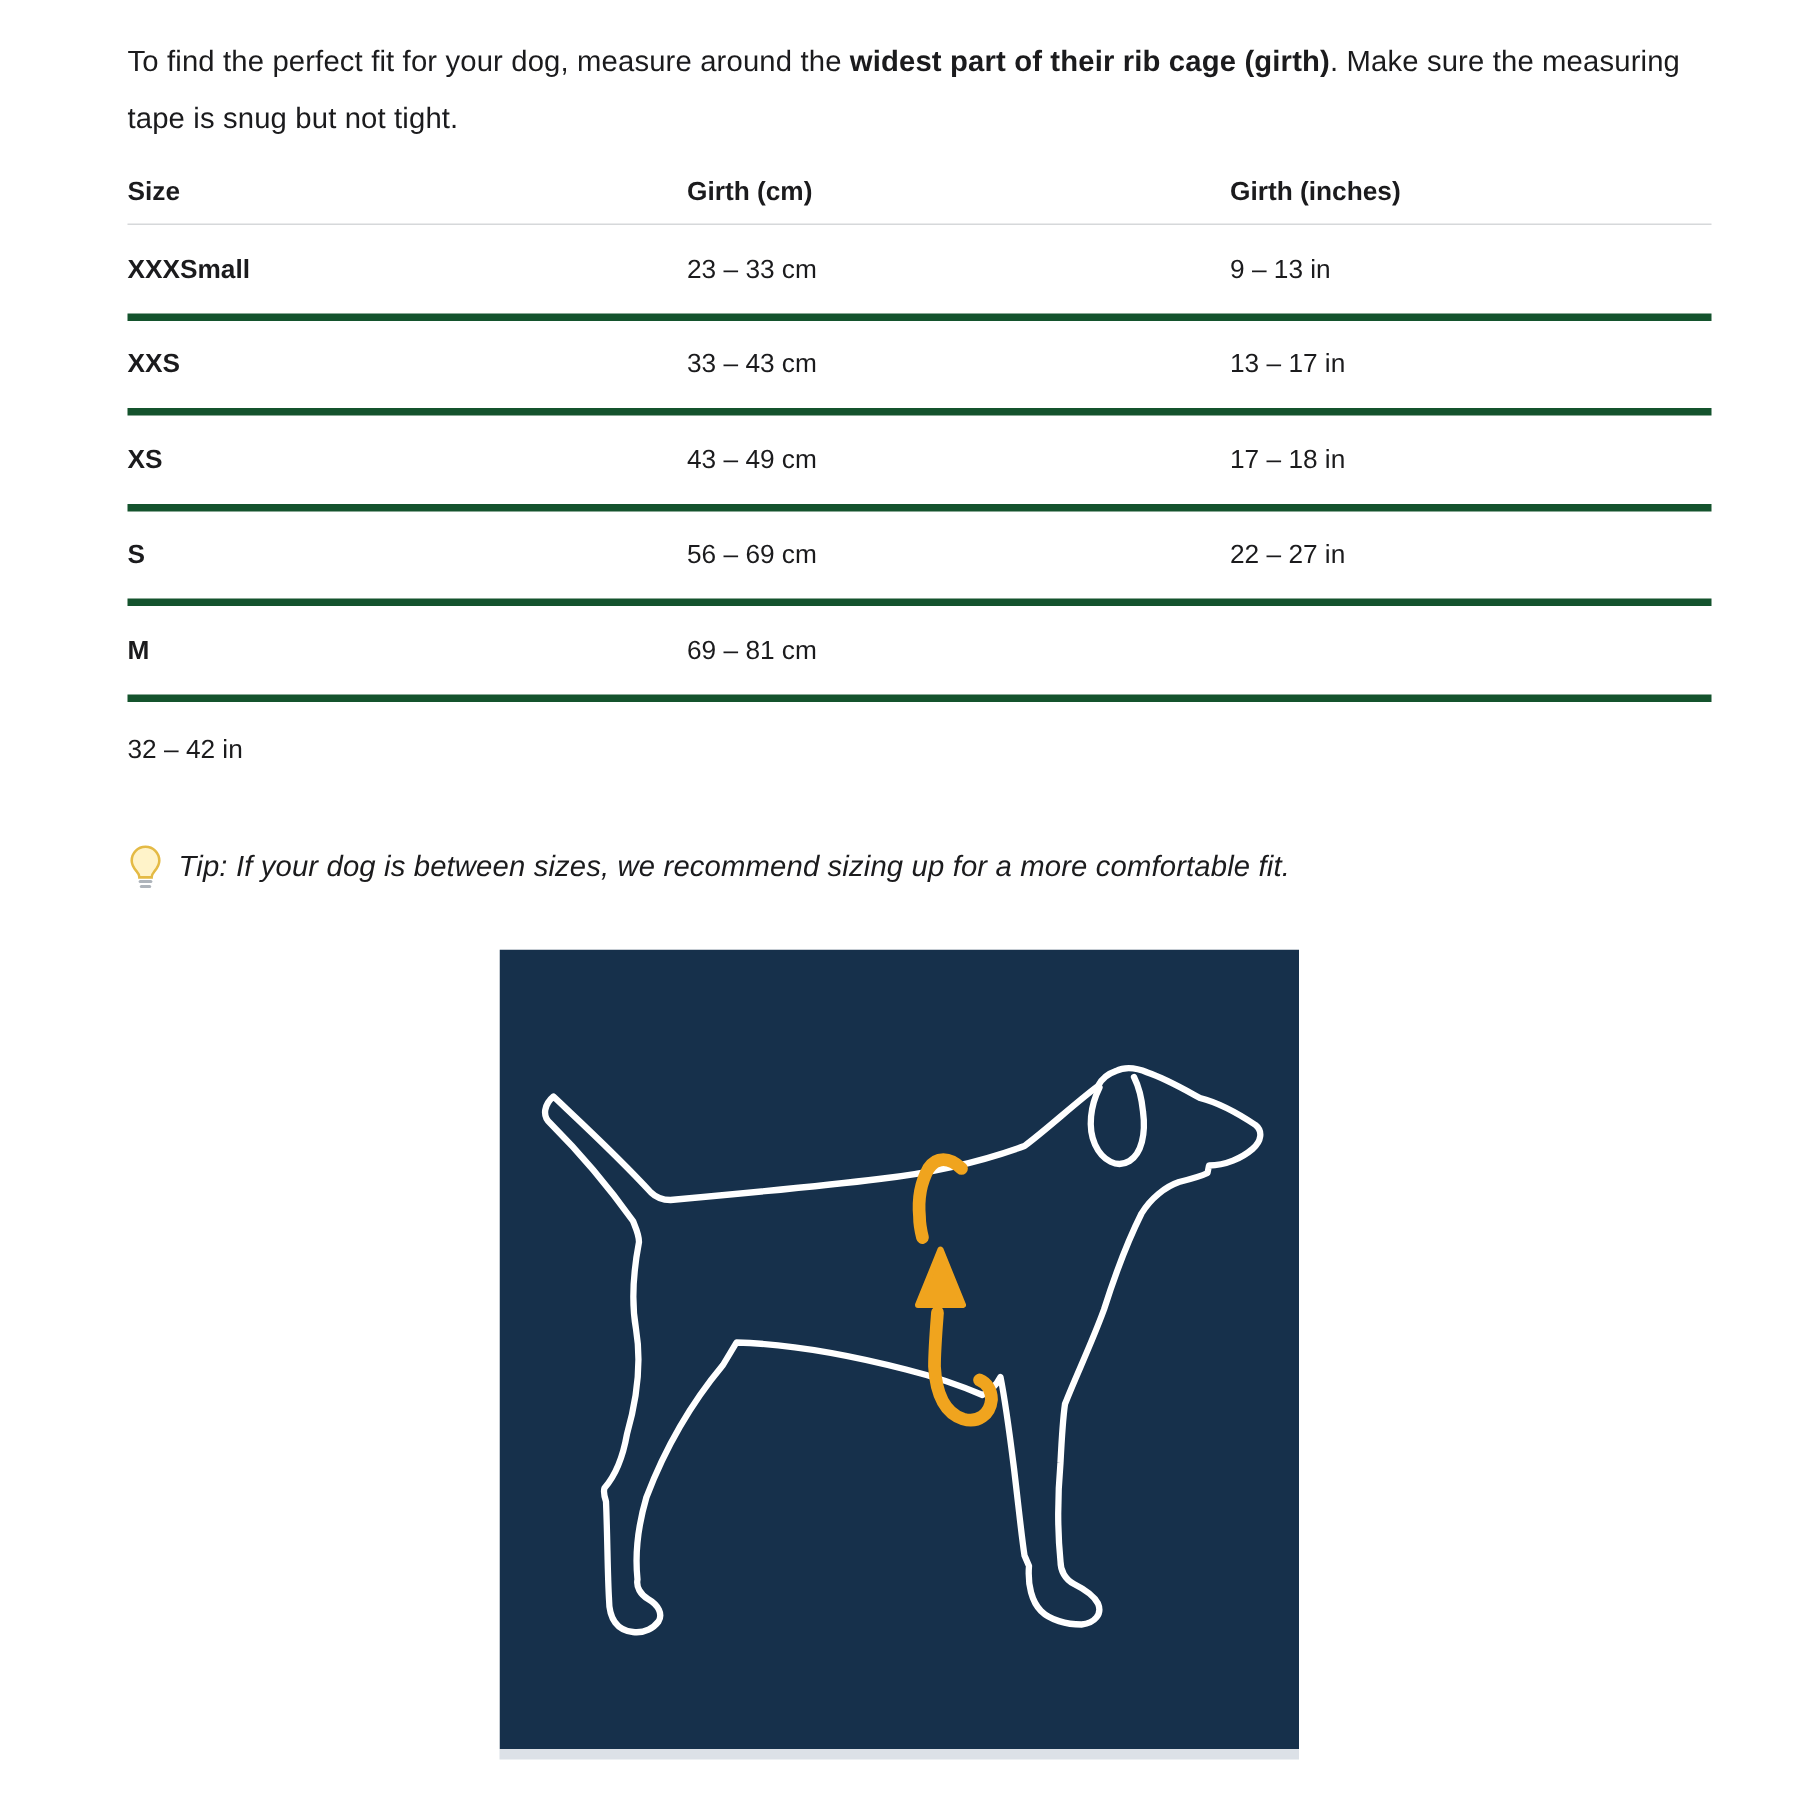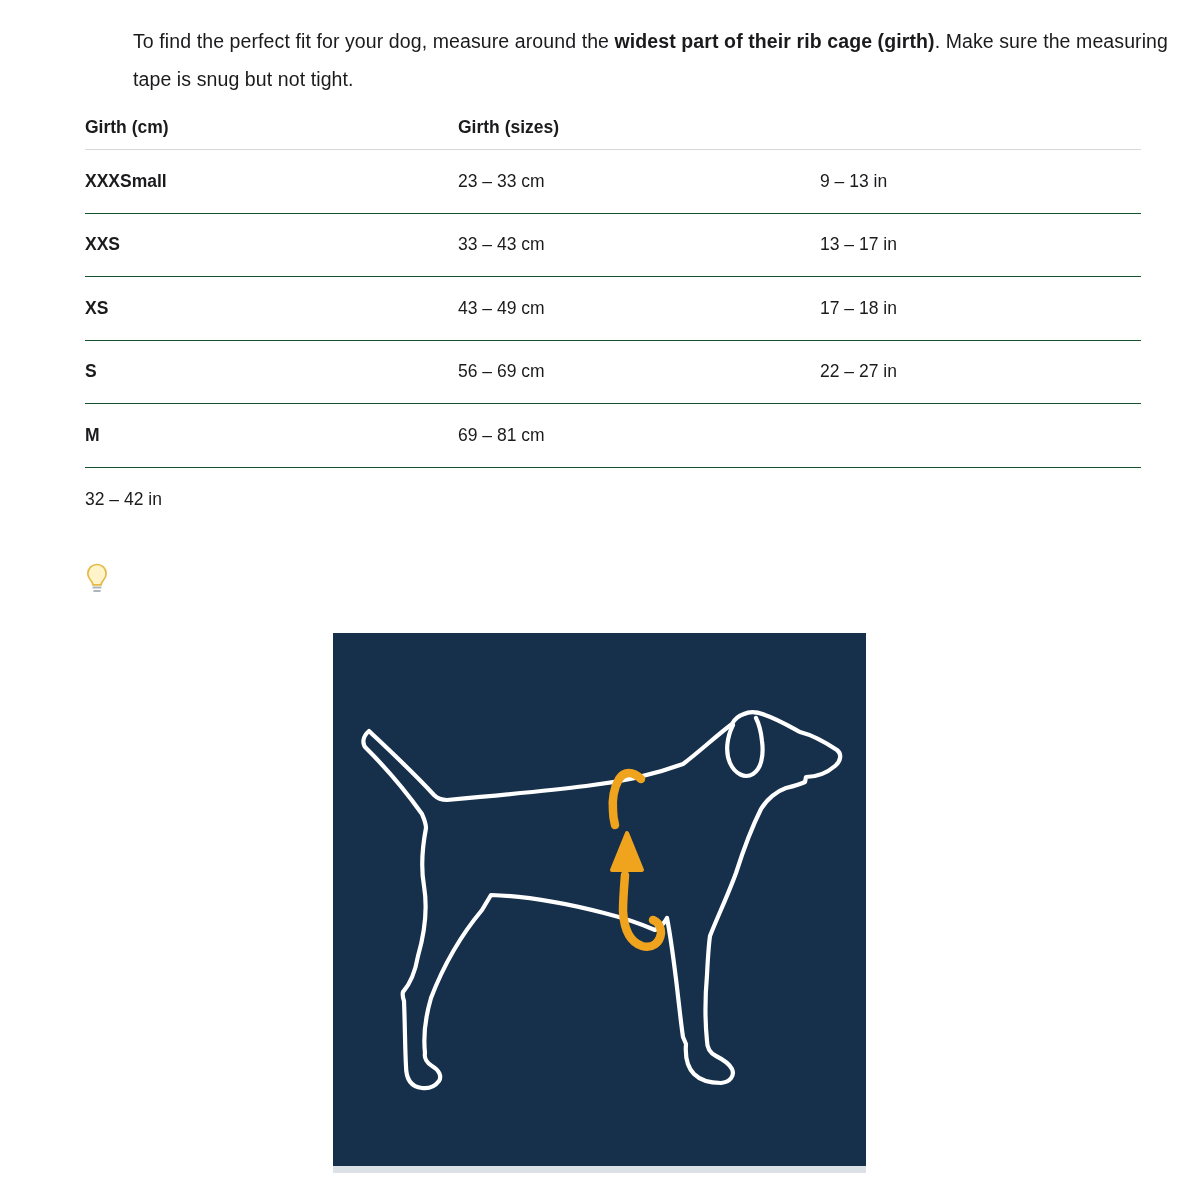--- a/index.html
+++ b/index.html
@@ -2,29 +2,29 @@
 <html><head>
 <meta charset="utf-8">
 <style>
   * { margin:0; padding:0; box-sizing:border-box; }
   html,body { width:1200px; height:1200px; background:#ffffff; overflow:hidden;
               font-family:"Liberation Sans", sans-serif; color:#1b1b1d; }
   .page { position:relative; width:1200px; height:1200px; }
 
   
   .intro { position:absolute; left:85px; top:22px; width:1058px;
-           font-size:19.5px; line-height:38px; letter-spacing:0.1px;margin-left:48px; }
+           font-size:19.5px; line-height:38px; letter-spacing:0.1px; }
   .intro b { font-weight:700; }
 
   
   .size-table { position:absolute; left:85px; top:106px; width:1056px; }
   .t-row { display:grid; grid-template-columns:373px 362px 1fr; align-items:center; }
   .t-head { height:44px; border-bottom:1px solid #d6d8da; }
   .t-head .cell { font-weight:700; font-size:17.5px; }
-  .t-body .t-row { height:63.5px; border-bottom:1px solid #14532d; }
+  .t-body .t-row { height:63.5px; border-bottom:5px solid #14532d; }
   .t-body .t-row:last-child { border-bottom:none; }
   .cell { font-size:17.5px; }
   .cell.size { font-weight:700; }
 
   
   .tip { position:absolute; left:86px; top:556px; height:44px;
          display:flex; align-items:center; gap:11px; }
   .tip-text { font-size:19.5px; font-style:italic; letter-spacing:0.1px; }
 
   
@@ -35,22 +35,23 @@
 </style>
 </head>
 <body>
 
 <div class="page">
 
   <p class="intro"><span>To find the perfect fit for your dog, measure around the </span><b>widest part of their rib cage (girth)</b><span>. Make sure</span> <span>the measuring tape is snug but not tight.</span></p>
 
   <div class="size-table">
     <div class="t-row t-head">
+      <div class="cell">Size</div>
       <div class="cell">Girth (cm)</div>
-      <div class="cell">Girth (sizes)</div>
+      <div class="cell">Girth (inches)</div>
     </div>
     <div class="t-body">
       <div class="t-row">
         <div class="cell size">XXXSmall</div>
         <div class="cell">23 – 33 cm</div>
         <div class="cell">9 – 13 in</div>
       </div>
       <div class="t-row">
         <div class="cell size">XXS</div>
         <div class="cell">33 – 43 cm</div>
@@ -77,20 +78,21 @@
   </div>
 
   <div class="tip">
     <span style="display:inline-block;width:22px;height:31px;">
       <svg width="22" height="31" viewBox="0 0 22 31">
         <path d="M11,1.5 C16.2,1.5 20.2,5.6 20.2,10.8 C20.2,14 18.5,16 17,17.8 C15.8,19.2 15.1,20.3 15.1,21.9 L6.9,21.9 C6.9,20.3 6.2,19.2 5,17.8 C3.5,16 1.8,14 1.8,10.8 C1.8,5.6 5.8,1.5 11,1.5 Z" fill="#FFF3C9" stroke="#E4BA45" stroke-width="1.7"></path>
         <line x1="7.4" y1="24.6" x2="14.6" y2="24.6" stroke="#AEB4BB" stroke-width="2" stroke-linecap="round"></line>
         <line x1="8.2" y1="28" x2="13.8" y2="28" stroke="#AEB4BB" stroke-width="2" stroke-linecap="round"></line>
       </svg>
     </span>
+    <span class="tip-text">Tip: If your dog is between sizes, we recommend sizing up for a more comfortable fit.</span>
   </div>
 
   <div class="illustration">
     <svg width="533" height="533" viewBox="0 0 533 533">
       <rect x="0" y="0" width="533" height="533" fill="#16304B"></rect>
       <g fill="none" stroke="#ffffff" stroke-width="4.2" stroke-linecap="round" stroke-linejoin="round">
 
         <path d="
           M 36,98
           C 30,103 28,111 34,116

